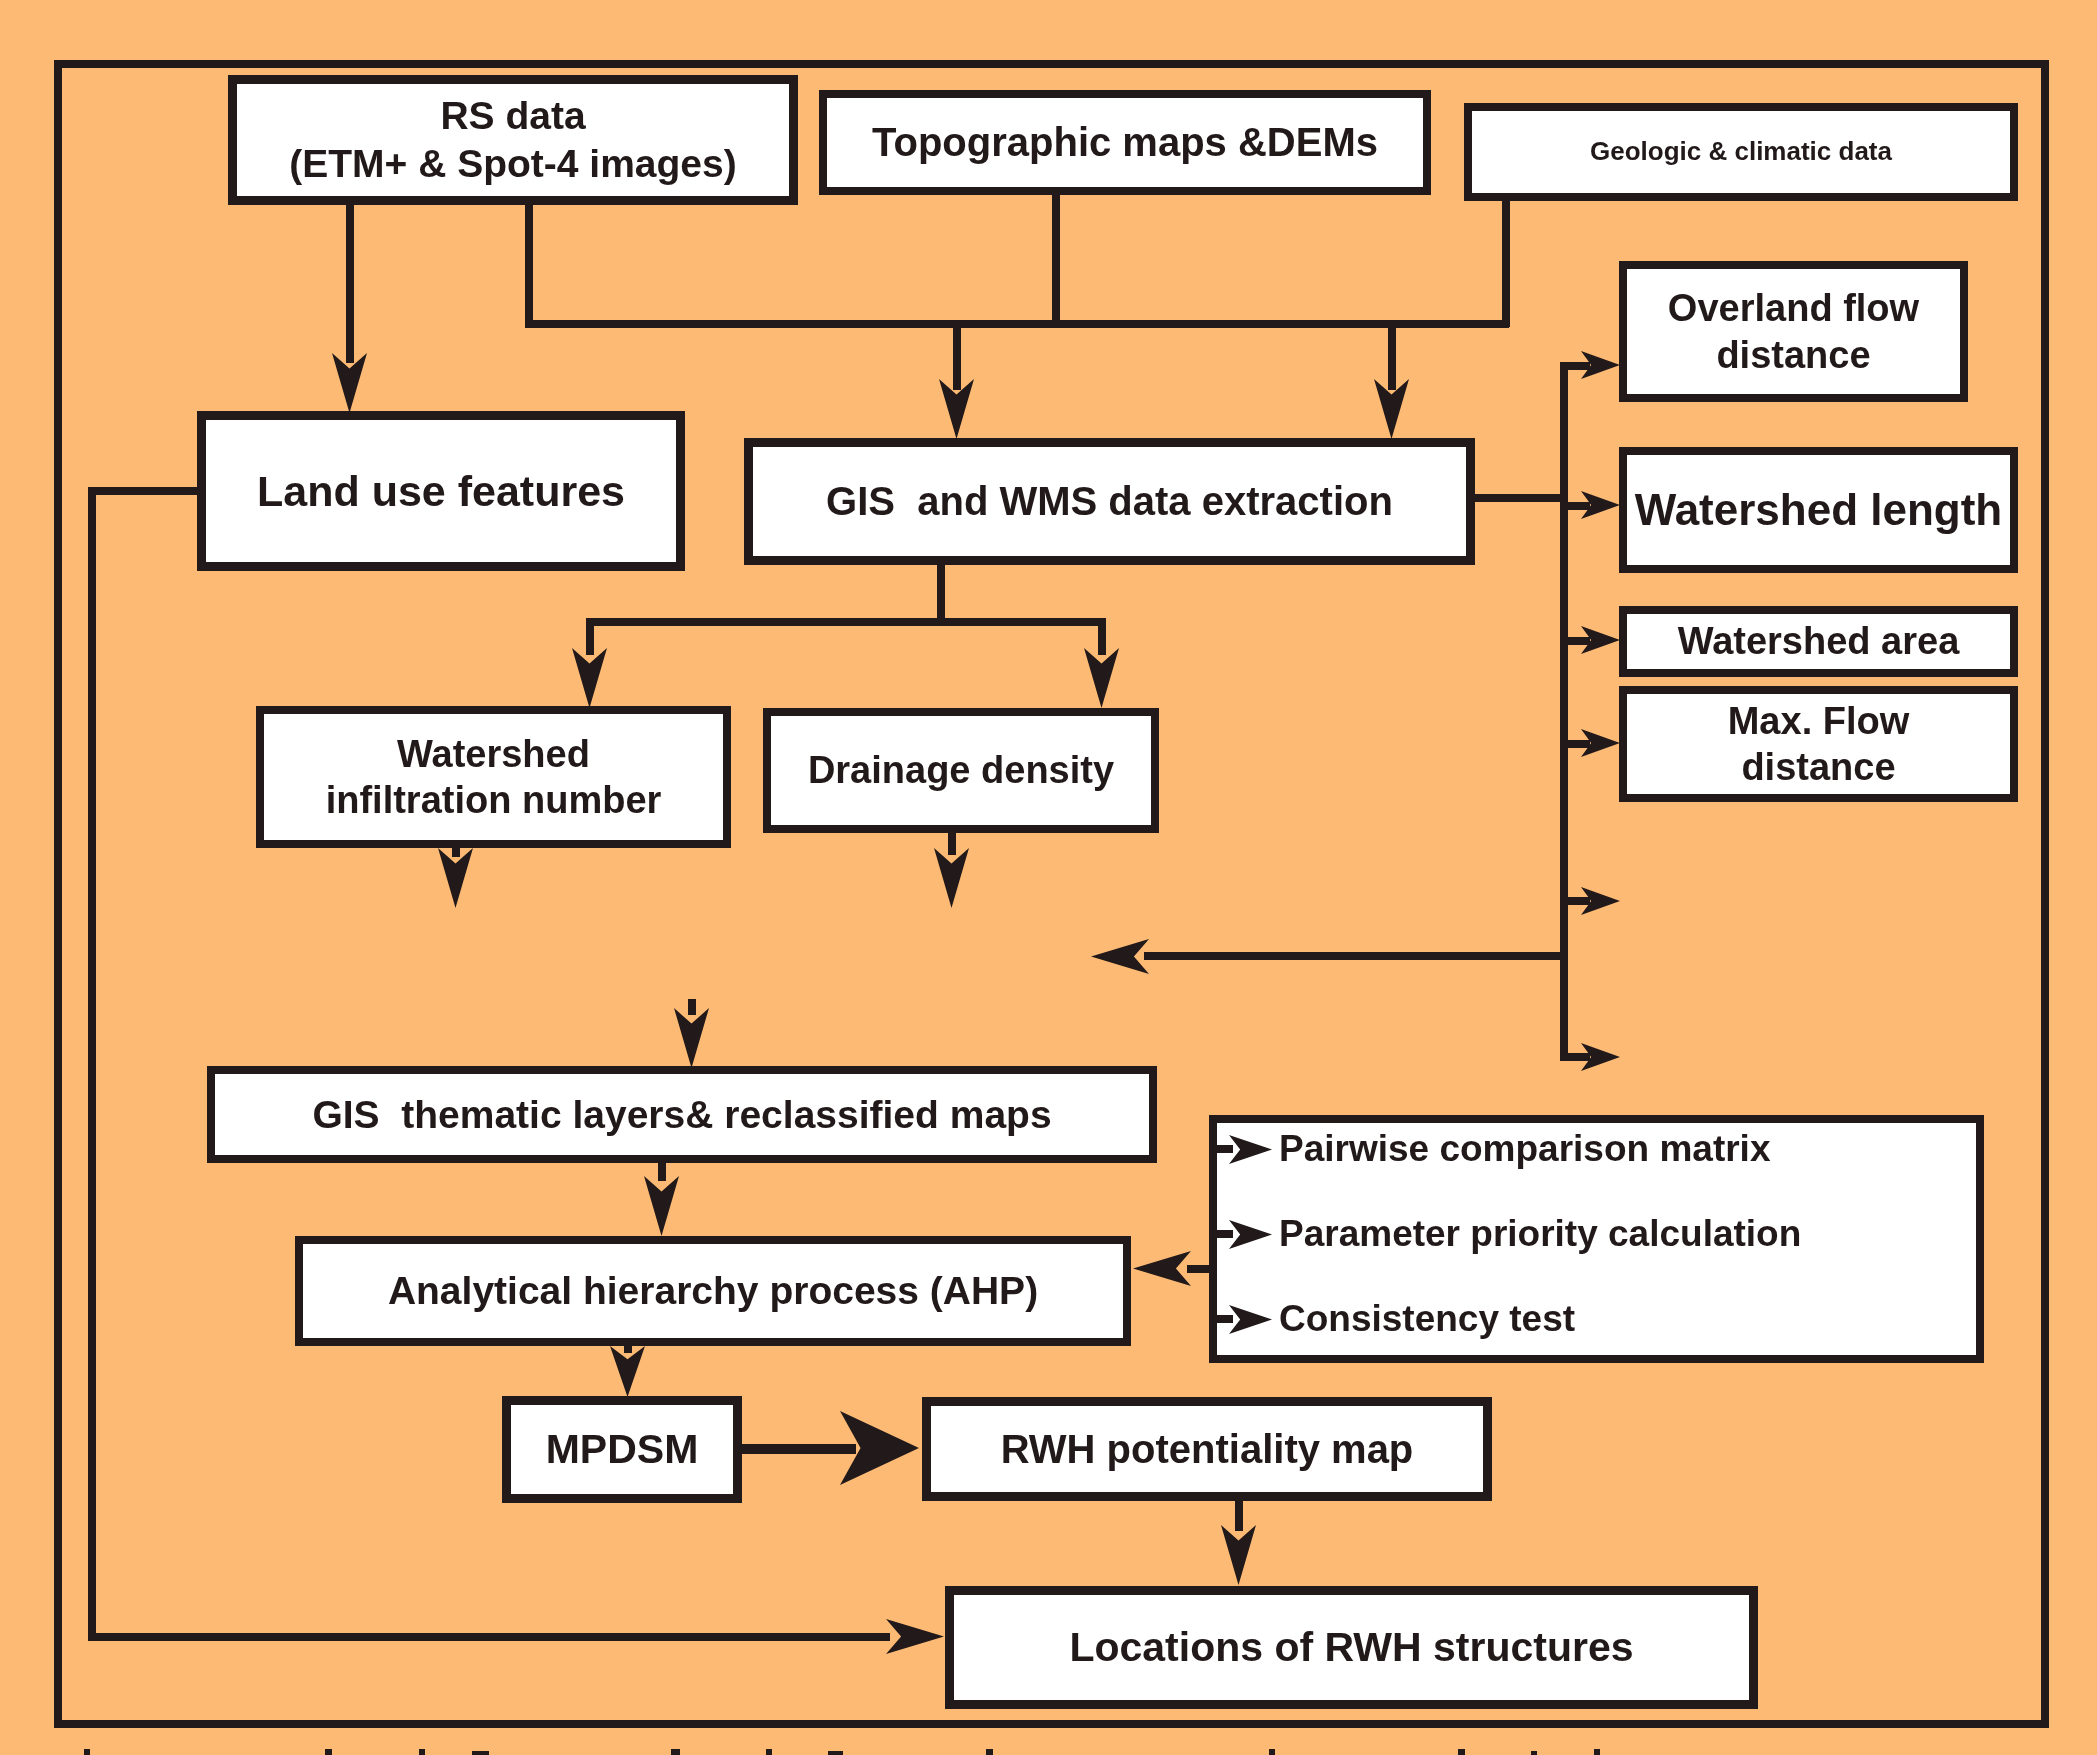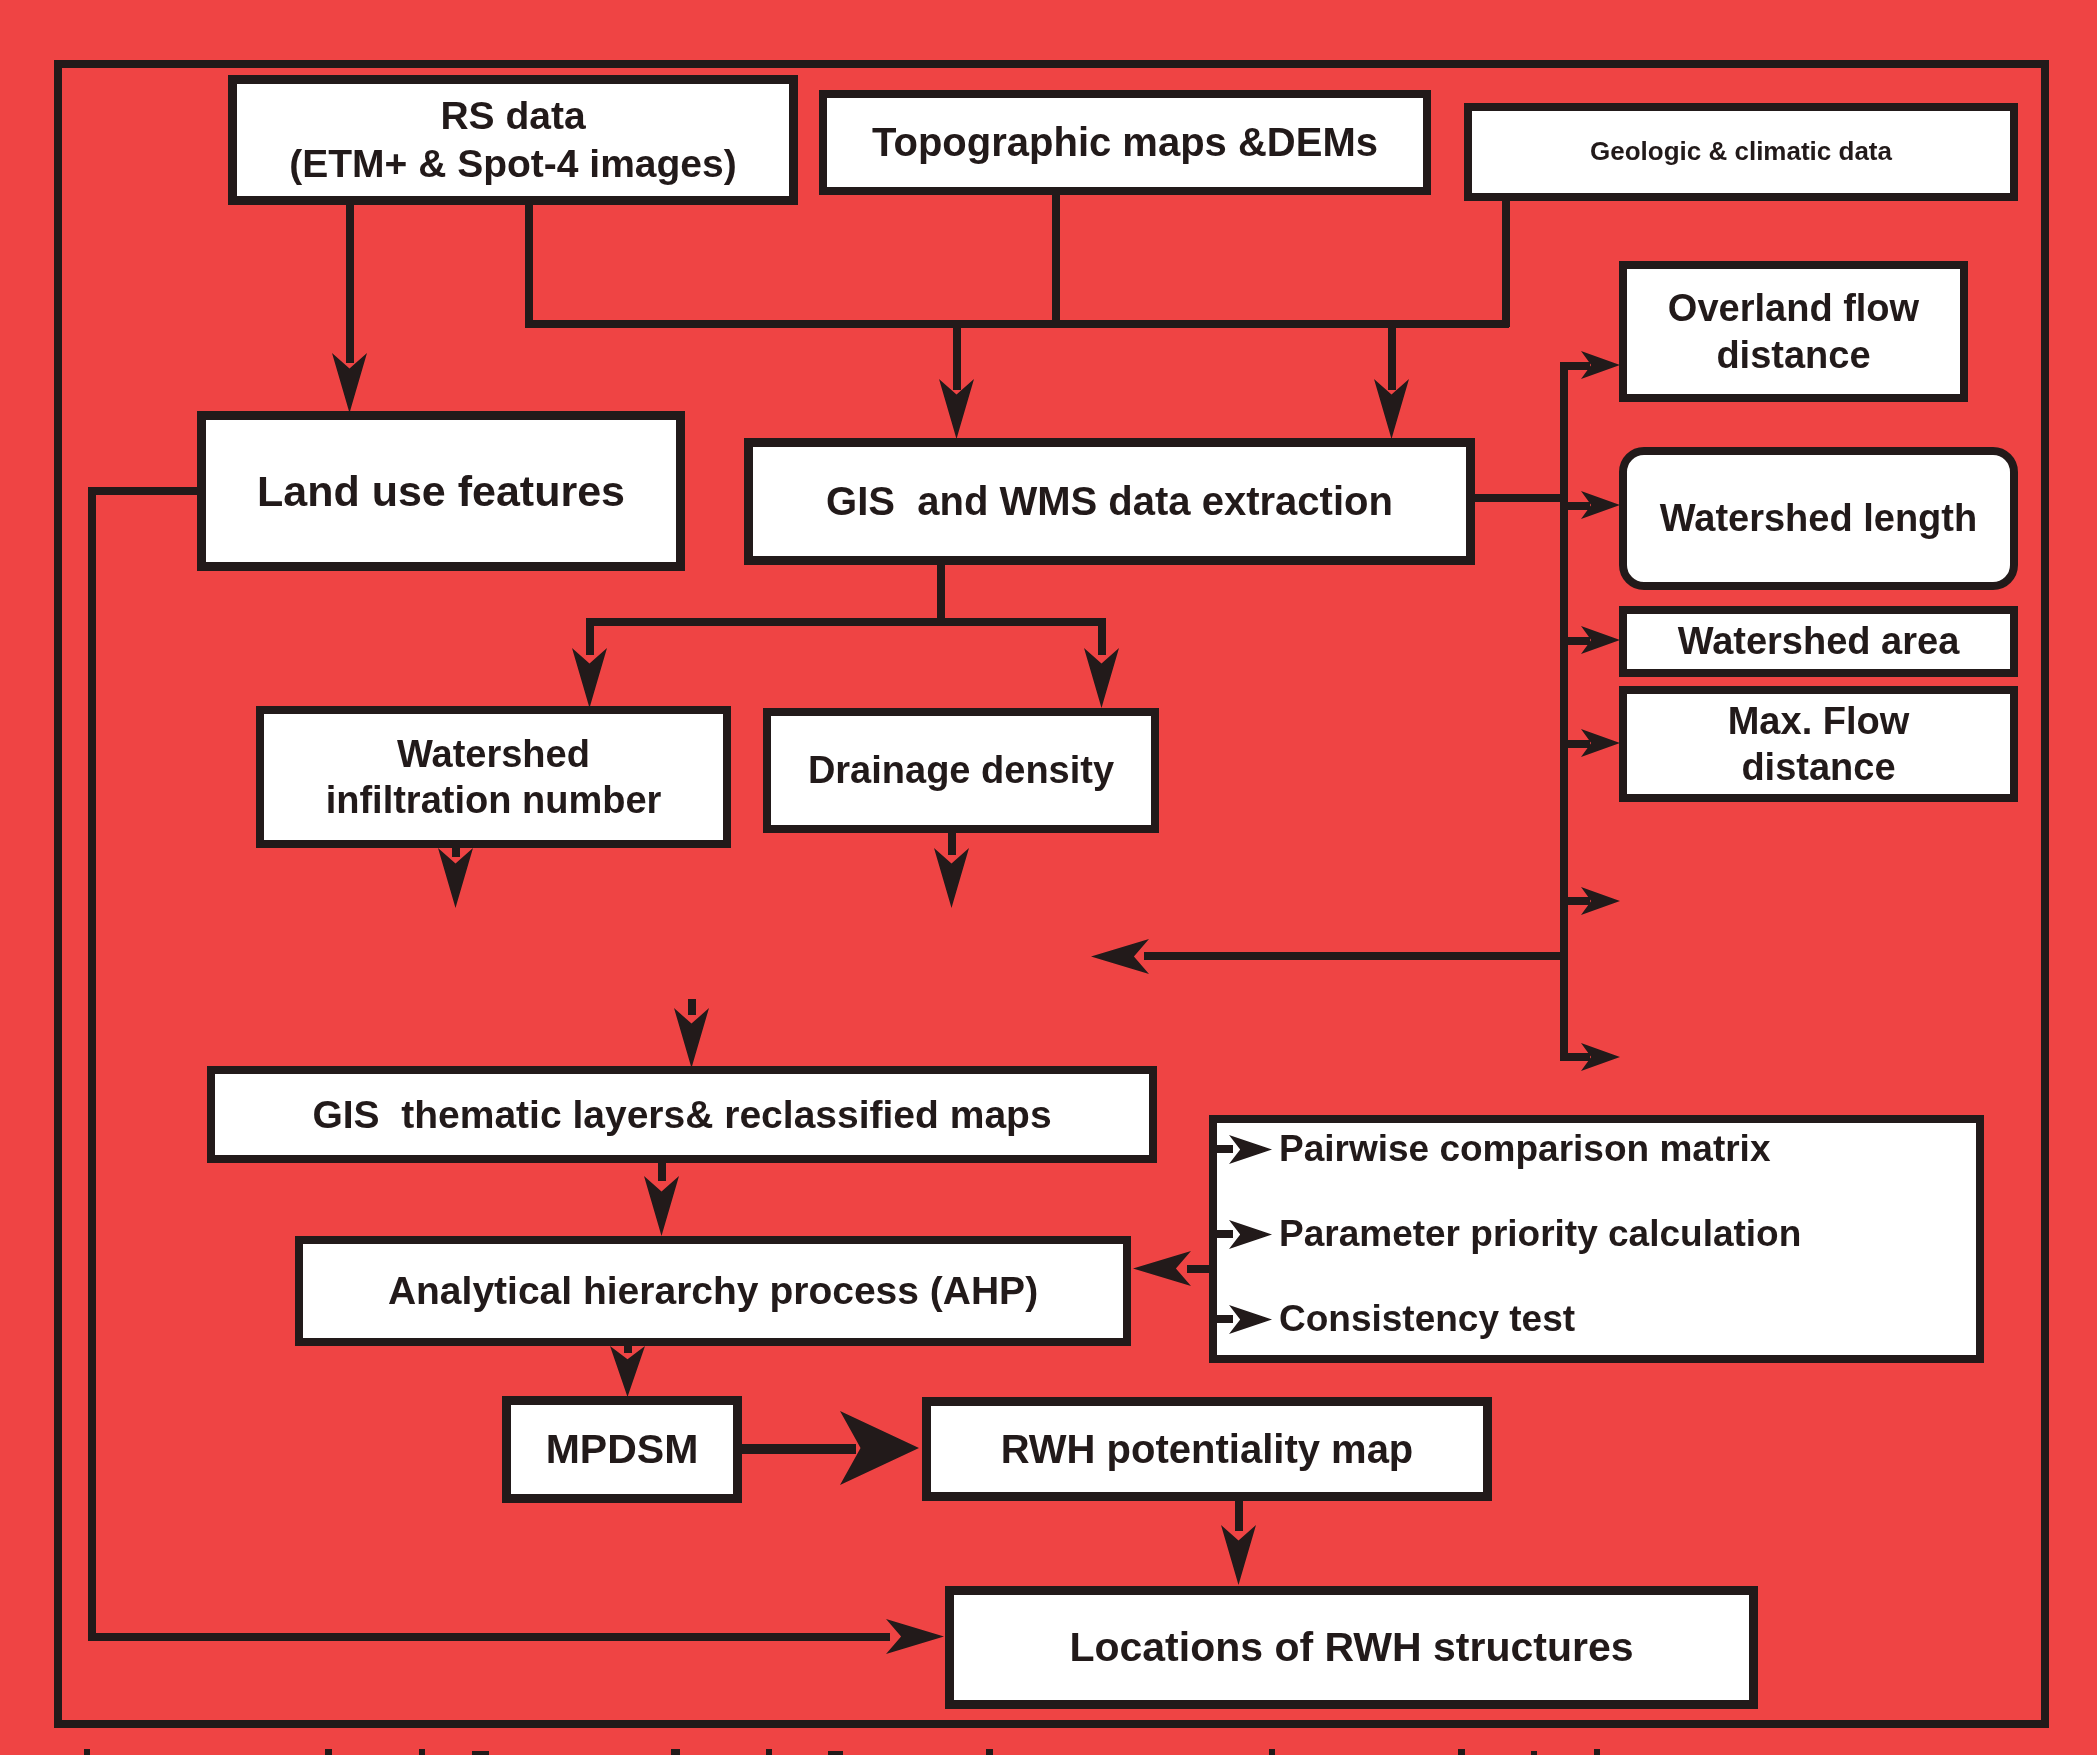--- a/index.html
+++ b/index.html
@@ -1,18 +1,18 @@
 <!DOCTYPE html>
 <html style="font-size:9.7px"><head>
 <meta charset="utf-8">
 <style>
   :root { --ink: #221a1a; }
   html,body { margin:0; padding:0; background:#ffffff; }
   #stage {
-    position:relative; width:2097px; height:1756px; background:#ef4444;
+    position:relative; width:2097px; height:1756px; background:#fdba74;
     font-family:"Liberation Sans", sans-serif; color:var(--ink); overflow:hidden;
   }
   .frame { position:absolute; border:8px solid var(--ink); background:transparent; }
   .box {
     position:absolute; box-sizing:border-box; border:8.5px solid var(--ink);
     background:#ffffff; display:flex; align-items:center; justify-content:center;
     text-align:center; font-weight:bold; line-height:1.22; white-space:pre-wrap;
     color:var(--ink);
   }
   .ln { position:absolute; background:var(--ink); }
@@ -55,21 +55,21 @@
 
   <div class="box" style="left:502px; top:1396px; width:240px; height:107px; font-size:41px; border-width:9px;">MPDSM</div>
 
   <div class="box" style="left:922px; top:1397px; width:570px; height:104px; font-size:40px; border-width:9px;">RWH potentiality map</div>
 
   <div class="box" style="left:945px; top:1586px; width:813px; height:123px; font-size:41px; border-width:9px;">Locations of RWH structures</div>
 
   <div class="box" style="left:1619px; top:261px; width:349px; height:141px; font-size:38px;">Overland flow
 distance</div>
 
-  <div class="box" style="left:1619px; top:447px; width:399px; height:143px; font-size:38px;border-radius:25px;">Watershed length</div>
+  <div class="box" style="left:1619px; top:447px; width:399px; height:126px; font-size:44px;">Watershed length</div>
 
   <div class="box" style="left:1619px; top:606px; width:399px; height:71px; font-size:38px; border-width:8px;">Watershed area</div>
 
   <div class="box" style="left:1619px; top:686px; width:399px; height:116px; font-size:38px; border-width:8px;">Max. Flow
 distance</div>
 
 
 
   <div class="box" style="left:1209px; top:1115px; width:775px; height:248px; border-width:8px;"></div>
 

